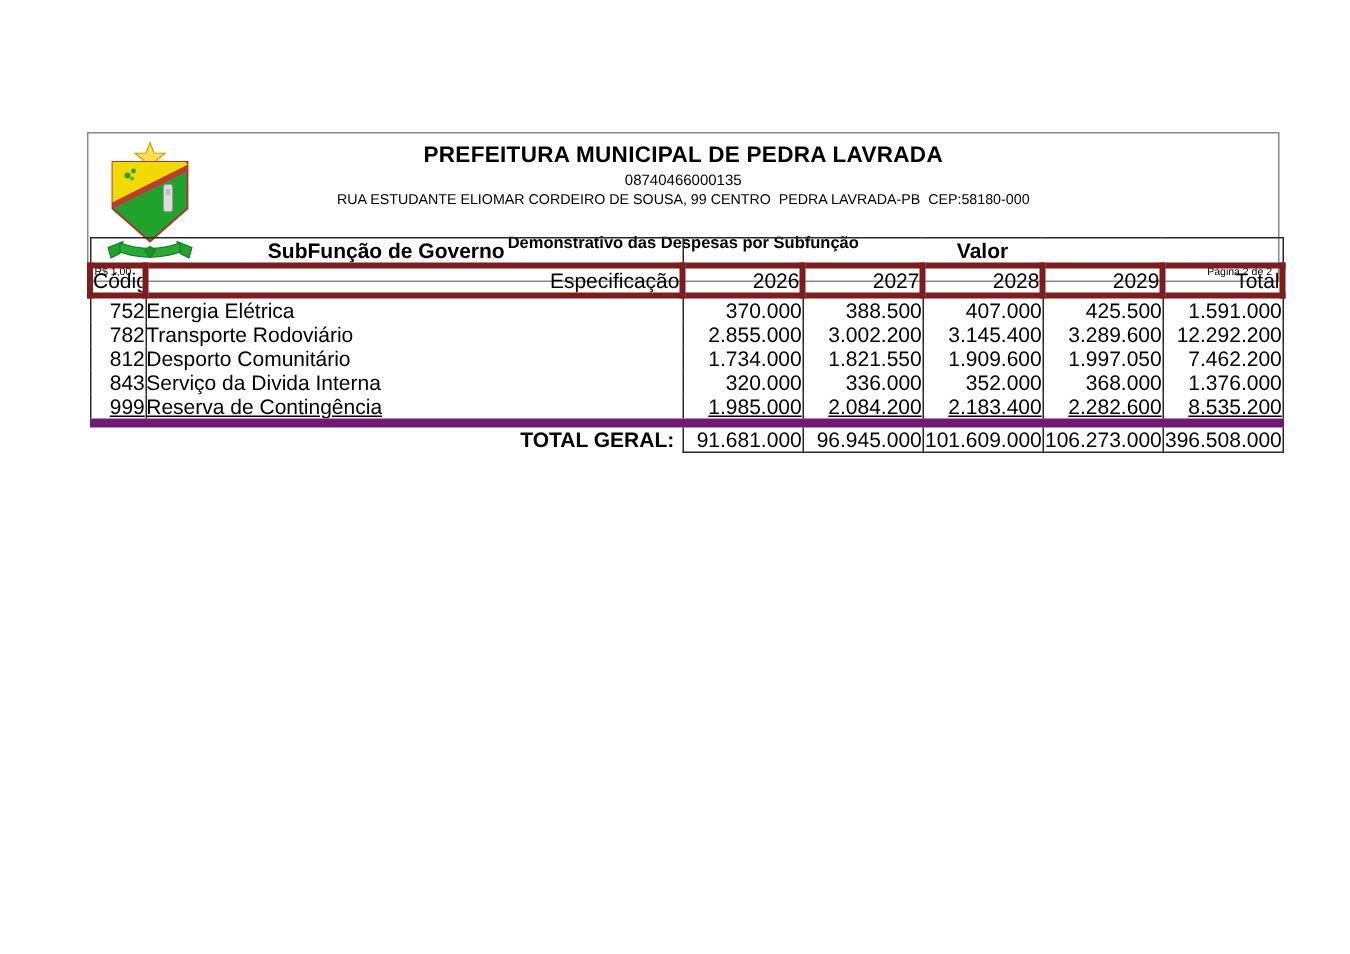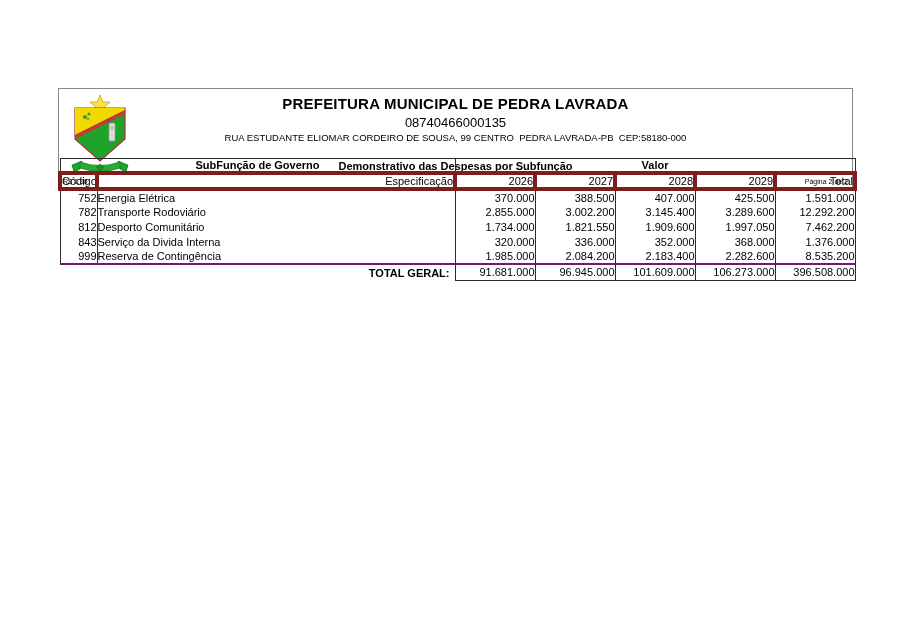--- a/index.html
+++ b/index.html
@@ -27,21 +27,21 @@
     width: 64px; height: 86px;
   }
   .header-text {
     position: absolute; left: 0; top: 6px;
     width: 100%; text-align: center;
   }
   .h-title {
     font-size: 15px; font-weight: bold; letter-spacing: 0.2px;
   }
   .h-cnpj {
-    font-size: 13px; margin-top: 3px;
+    font-size: 10px; margin-top: 3px;
   }
   .h-address {
     font-size: 9.5px; margin-top: 2px; white-space: pre;
   }
   .h-report {
     font-size: 11px; font-weight: bold; margin-top: 17px;
   }
   .h-period {
     font-size: 9.5px; font-weight: bold; margin-top: 1px;
   }
@@ -51,35 +51,35 @@
   .h-page {
     position: absolute; right: 4px; bottom: 2px; font-size: 7px;
   }
 
   
   .table-wrap {
     position: absolute; left: 58px; top: 158px; width: 795px;
   }
   table.report {
     border-collapse: collapse; table-layout: fixed;
-    width: 795px; font-size: 11px;
+    width: 795px; font-size: 14px;
   }
   table.report td { padding: 0; vertical-align: middle; overflow: hidden; white-space: nowrap; }
   tr.gh td {
     border: 1px solid #2a2a2a; font-weight: bold;
     text-align: center; height: 14px;
   }
   tr.ch td {
     border: 4px solid #7f1d1d; text-align: right; height: 14px;
   }
   tr.dr td {
     border-left: 1px solid #2a2a2a; border-right: 1px solid #2a2a2a;
     height: 15px;
   }
-  tr.dr-last td { border-bottom: 2px solid #701a75; }
+  tr.dr-last td { border-bottom: 6px solid #701a75; text-decoration: underline; }
   td.code { text-align: right; }
   td.espec { text-align: left; padding-left: 8px; }
   td.num { text-align: right; padding-right: 4px; }
   tr.total td.t-label {
     border: none; text-align: right; font-weight: bold;
     padding-right: 5px; height: 16px;
   }
   tr.total td.num { border: 1px solid #2a2a2a; }
 </style>
 </head>

